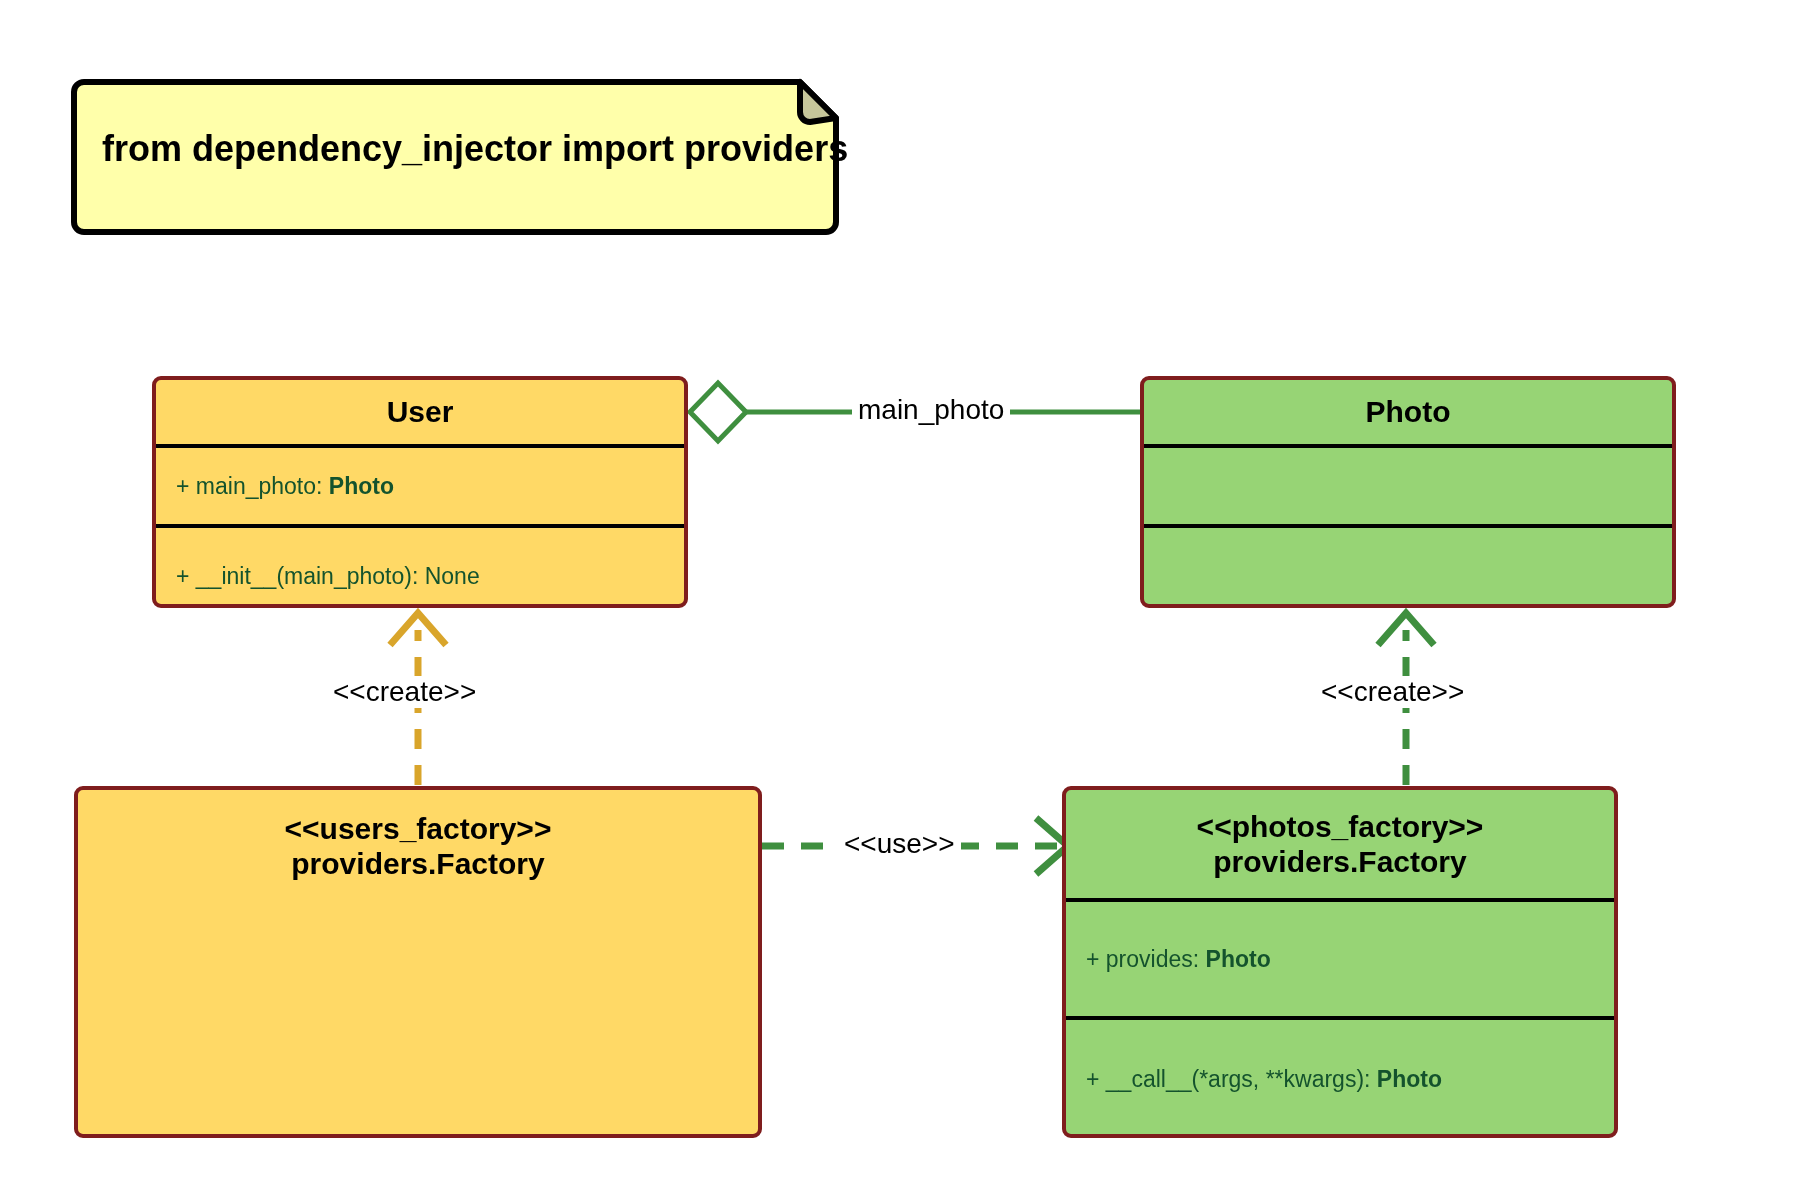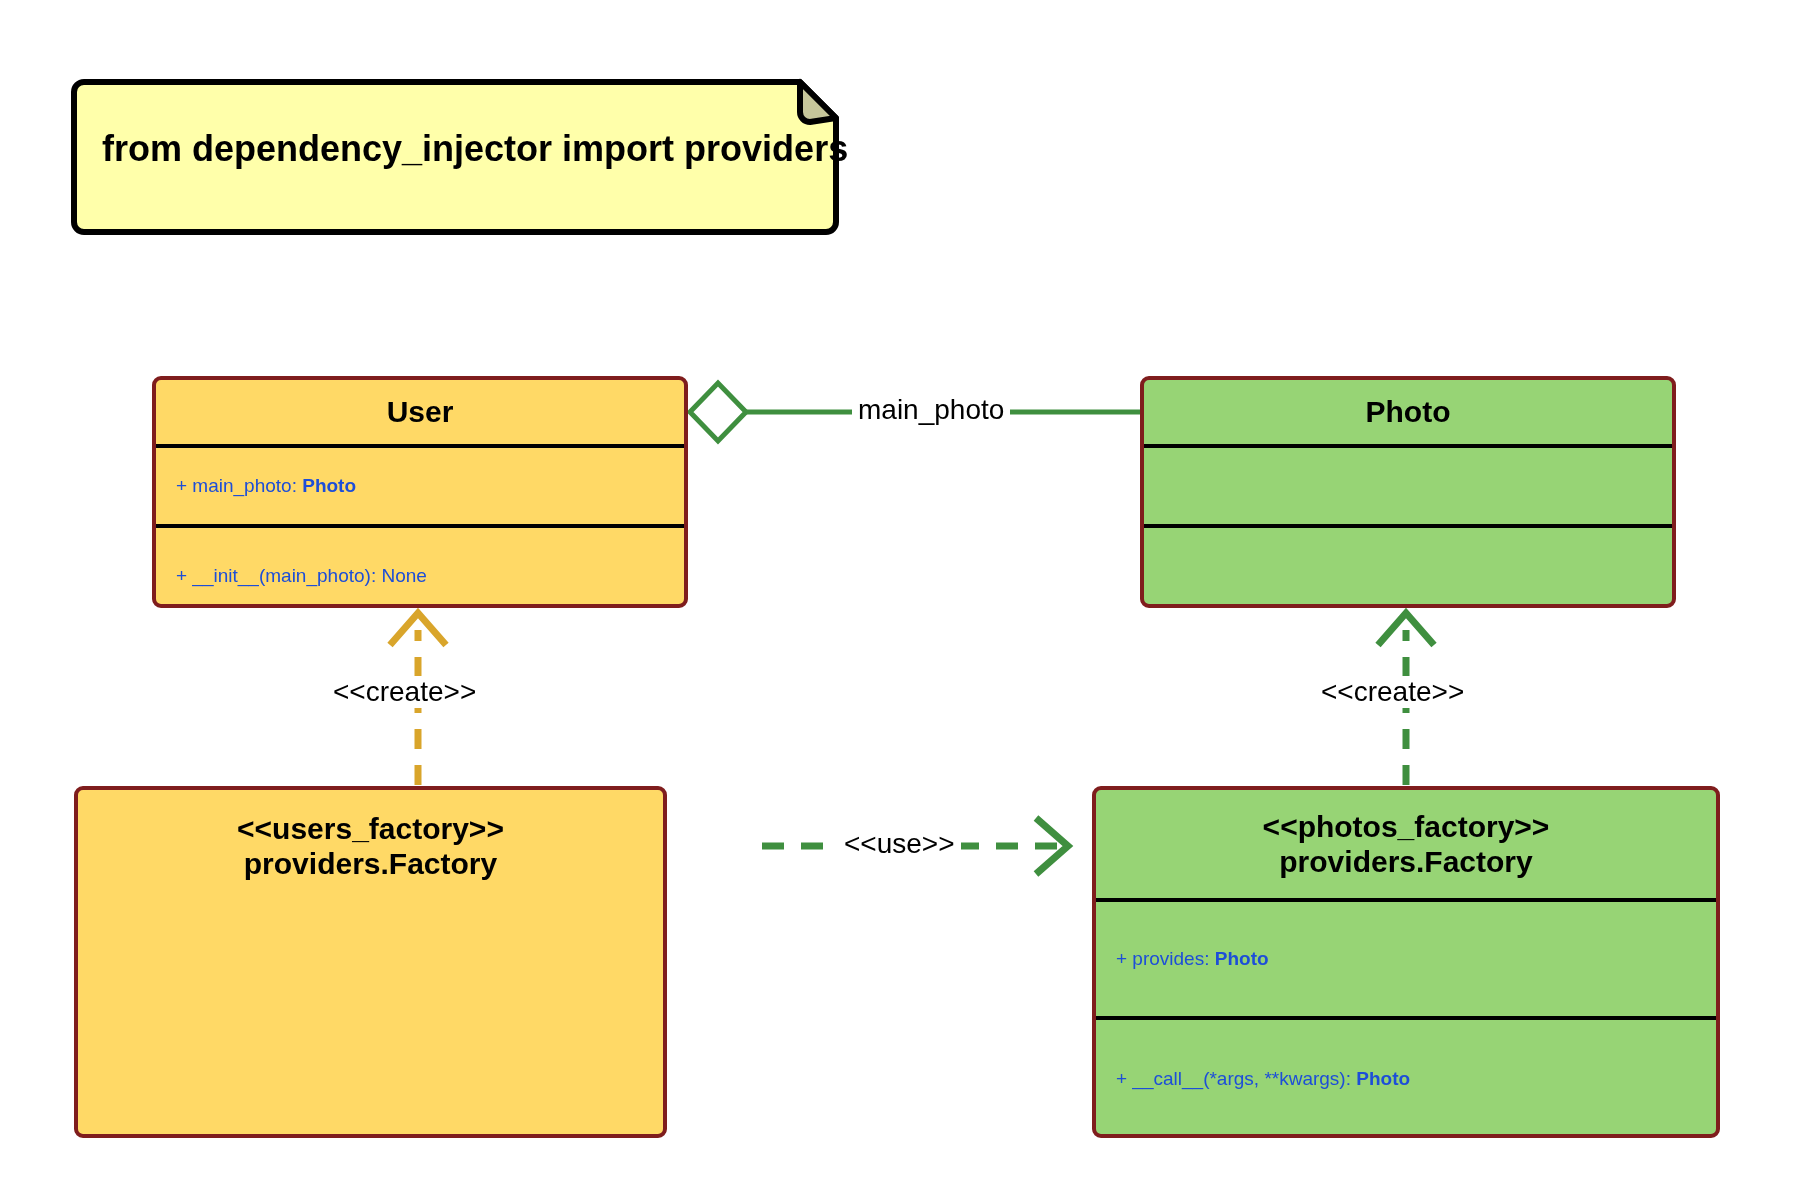--- a/index.html
+++ b/index.html
@@ -44,21 +44,21 @@
     border-bottom:4px solid #000;
   }
   .compartment:last-child{border-bottom:none;}
   .comp-title{justify-content:center;}
   .comp-row{justify-content:flex-start;padding-left:20px;}
   .title-txt{
     font-size:30px;font-weight:bold;color:#000;
     text-align:center;line-height:1.17;
   }
   .row-txt{
-    font-size:19px;color:#1d4ed8;white-space:nowrap;
+    font-size:23px;color:#14532d;white-space:nowrap;
   }
   .row-txt b{font-weight:bold;}
 
   
   .edge-label{
     position:absolute;
     font-size:28px;color:#000;
     white-space:nowrap;
     background:#ffffff;
     padding:0 6px;
@@ -114,28 +114,28 @@
   </div>
 
   <div class="umlbox green" style="left:1140px;top:376px;width:536px;height:232px;">
     <div class="compartment comp-title" style="height:68px;">
       <span class="title-txt">Photo</span>
     </div>
     <div class="compartment comp-row" style="height:80px;"></div>
     <div class="compartment comp-row" style="height:80px;"></div>
   </div>
 
-  <div class="umlbox" style="left:74px;top:786px;width:593px;height:352px;">
+  <div class="umlbox" style="left:74px;top:786px;width:688px;height:352px;">
     <div class="compartment comp-title" style="height:112px;flex-direction:column;justify-content:center;">
       <span class="title-txt">&lt;&lt;users_factory&gt;&gt;</span>
       <span class="title-txt">providers.Factory</span>
     </div>
   </div>
 
-  <div class="umlbox green" style="left:1062px;top:786px;width:628px;height:352px;margin-left:30px;">
+  <div class="umlbox green" style="left:1062px;top:786px;width:556px;height:352px;">
     <div class="compartment comp-title" style="height:112px;flex-direction:column;justify-content:center;">
       <span class="title-txt">&lt;&lt;photos_factory&gt;&gt;</span>
       <span class="title-txt">providers.Factory</span>
     </div>
     <div class="compartment comp-row" style="height:118px;">
       <span class="row-txt"><span>+ provides: </span><b>Photo</b></span>
     </div>
     <div class="compartment comp-row" style="height:118px;">
       <span class="row-txt"><span>+ __call__(*args, **kwargs): </span><b>Photo</b></span>
     </div>

